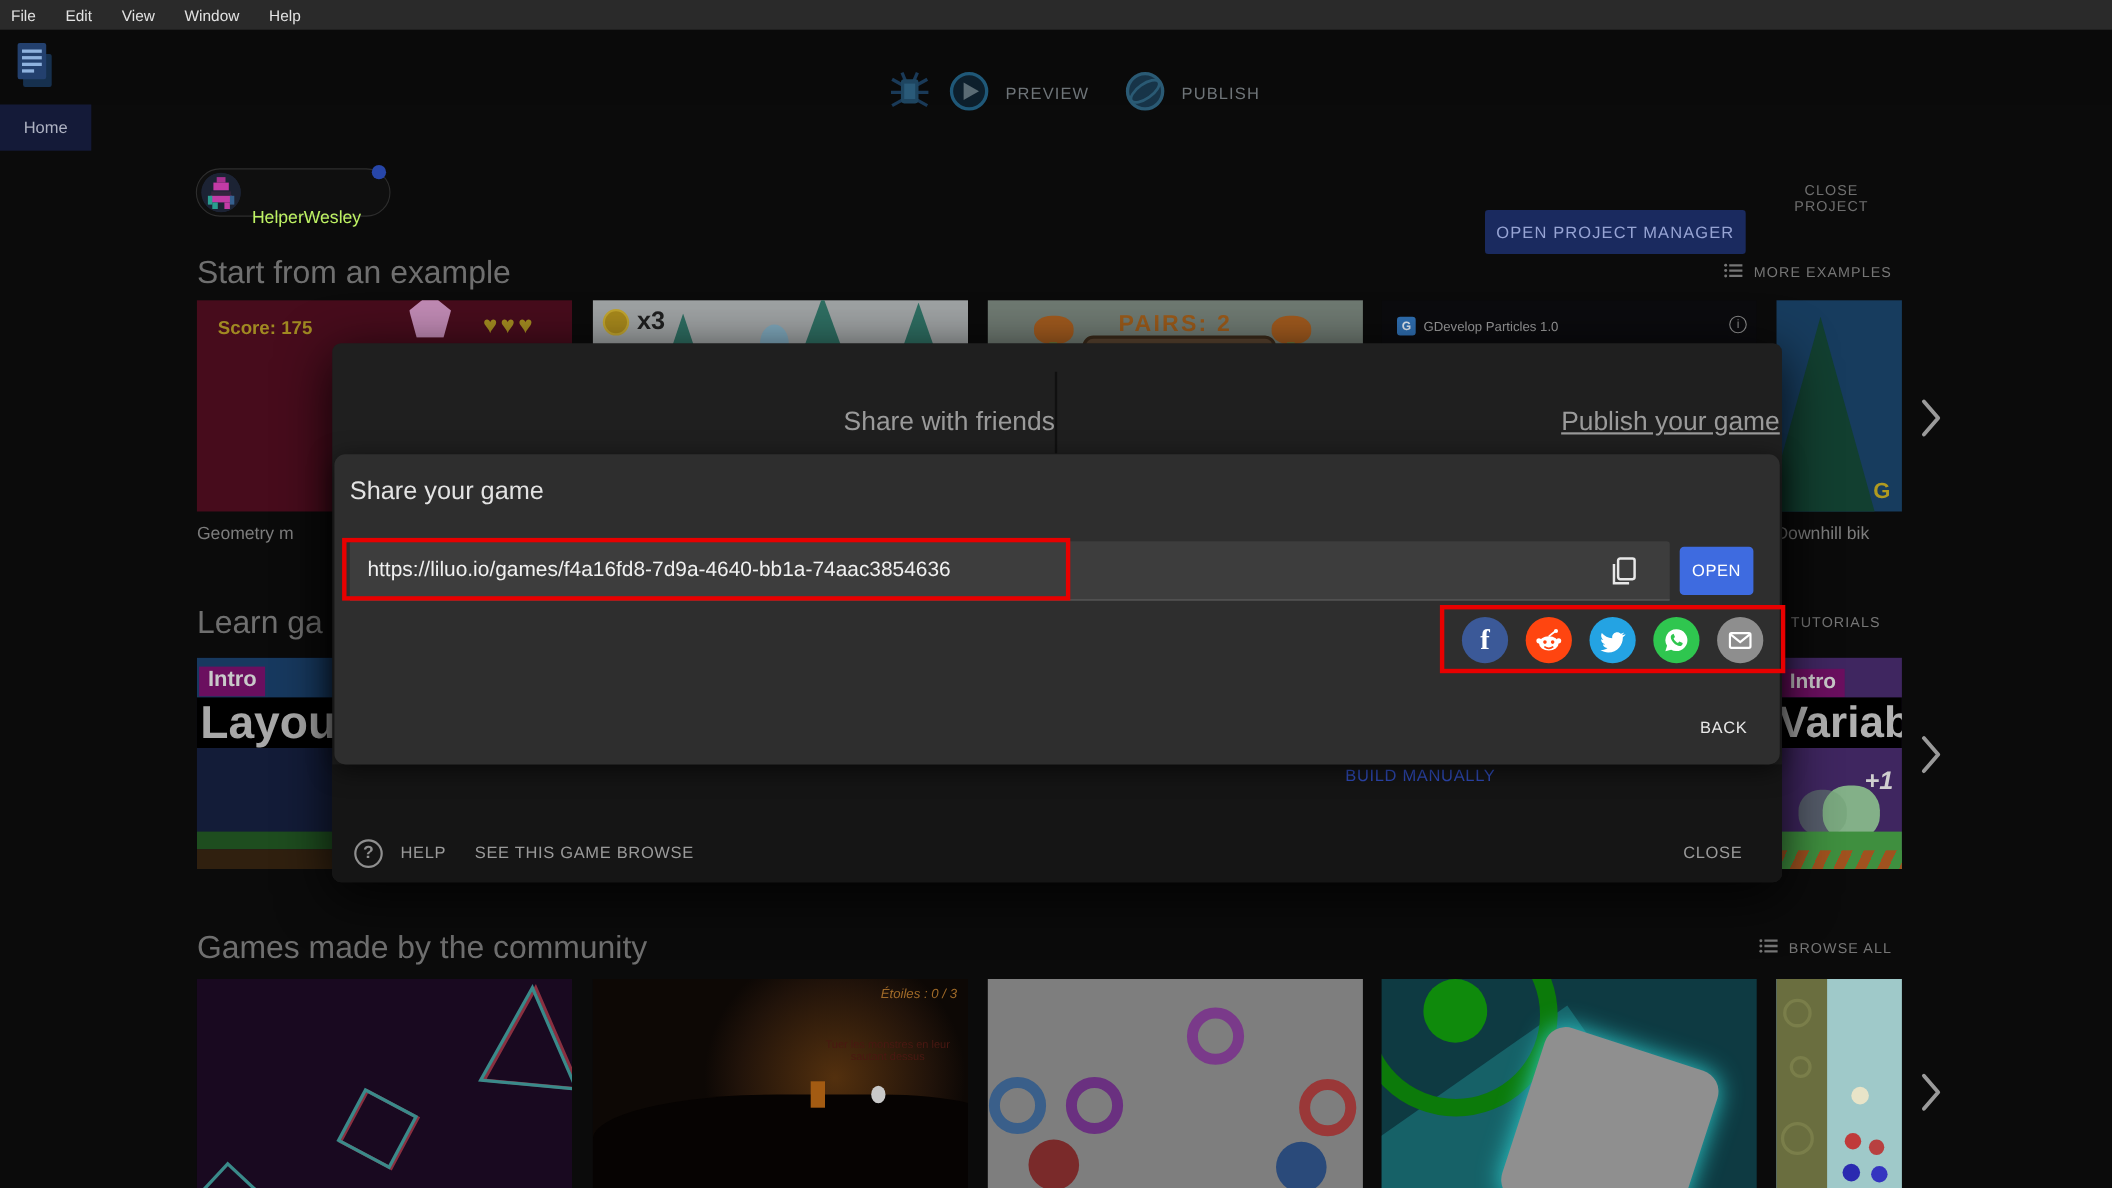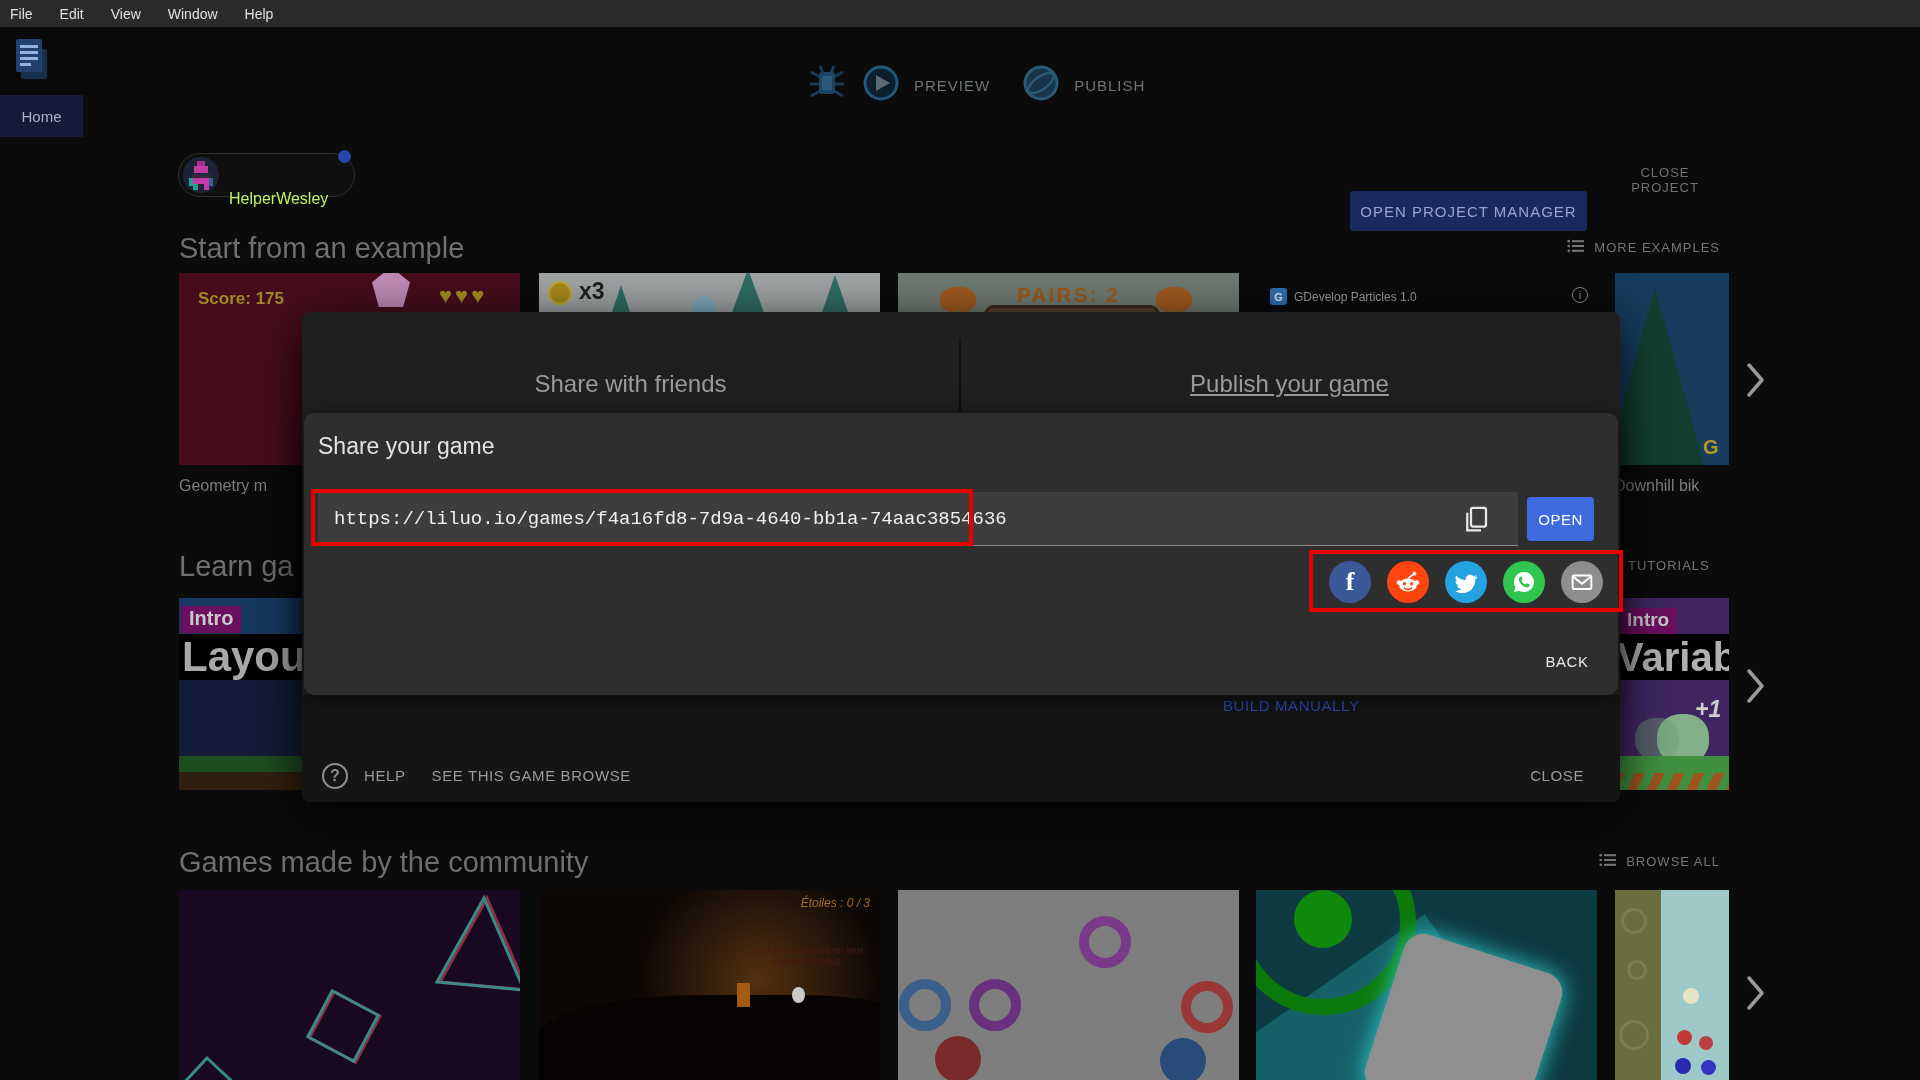--- a/index.html
+++ b/index.html
@@ -104,30 +104,30 @@
   .t-maze .sq{position:absolute;left:125px;top:60px;width:165px;height:165px;background:#8f8f8f;border-radius:20px;
               transform:rotate(18deg);box-shadow:0 0 22px #2fd0d0;}
   .t-mix{width:114px;height:190px;background:#9fc9c9;}
   .t-mix .leftcol{position:absolute;left:0;top:0;width:46px;height:100%;background:#6a6e3f;}
   
   .rowchev{position:absolute;}
   
   .dlg{left:302px;top:312px;width:1318px;height:490px;background:#1f1f1f;border-radius:8px;z-index:10;
        box-shadow:0 12px 48px rgba(0,0,0,.85);}
   .dlg-bottom{position:absolute;left:0;top:383px;width:100%;height:107px;background:#151515;border-radius:0 0 8px 8px;}
-  .dlg-tab{position:absolute;top:0;height:100px;width:657px;display:flex;align-items:flex-end;justify-content:center;
+  .dlg-tab{position:absolute;top:0;height:100px;width:657px;display:flex;align-items:flex-end;justify-content:flex-end;
            padding-bottom:14px;box-sizing:border-box;color:#9a9a9a;font-size:24px;cursor:pointer;}
   .tabdiv{position:absolute;left:657px;top:26px;width:2px;height:74px;background:#101010;}
   .sharepanel{position:absolute;left:2px;top:101px;width:1314px;height:282px;background:#2e2e2e;border-radius:10px;
               box-shadow:0 5px 22px rgba(0,0,0,.6);}
   .sp-title{position:absolute;left:14px;top:20px;color:#e3e3e3;font-size:23px;}
   .urlbar{position:absolute;left:14px;top:79px;width:1200px;height:54px;background:#3d3d3d;
           border-bottom:1px solid #8a8a8a;box-sizing:border-box;border-radius:3px 3px 0 0;}
   .urlbar input{position:absolute;left:14px;top:0;width:1120px;height:52px;background:transparent;border:none;
-                color:#f0f0f0;font-size:19px;font-family:Liberation Mono, monospace;outline:none;}
+                color:#f0f0f0;font-size:19px;font-family:Liberation Sans, sans-serif;outline:none;}
   .copybtn{position:absolute;left:1140px;top:10px;width:36px;height:36px;background:none;border:none;cursor:pointer;padding:0;}
   .openbtn{position:absolute;left:1223px;top:84px;width:67px;height:44px;background:#3e6be0;border:none;border-radius:4px;
            color:#fff;font-size:15px;letter-spacing:.5px;font-family:inherit;cursor:pointer;}
   .socialrow{position:absolute;left:1025px;top:148px;display:flex;gap:16px;}
   .soc{width:42px;height:42px;border-radius:50%;display:flex;align-items:center;justify-content:center;
        cursor:pointer;border:none;padding:0;}
   .soc svg{display:block;}
   .fbf{color:#fff;font-family:"Liberation Serif",serif;font-weight:bold;font-size:26px;line-height:1;}
   .backbtn{position:absolute;left:1228px;top:233px;width:70px;height:30px;background:none;border:none;color:#e8e8e8;
            font-size:15px;letter-spacing:.6px;font-family:inherit;cursor:pointer;text-align:center;}

